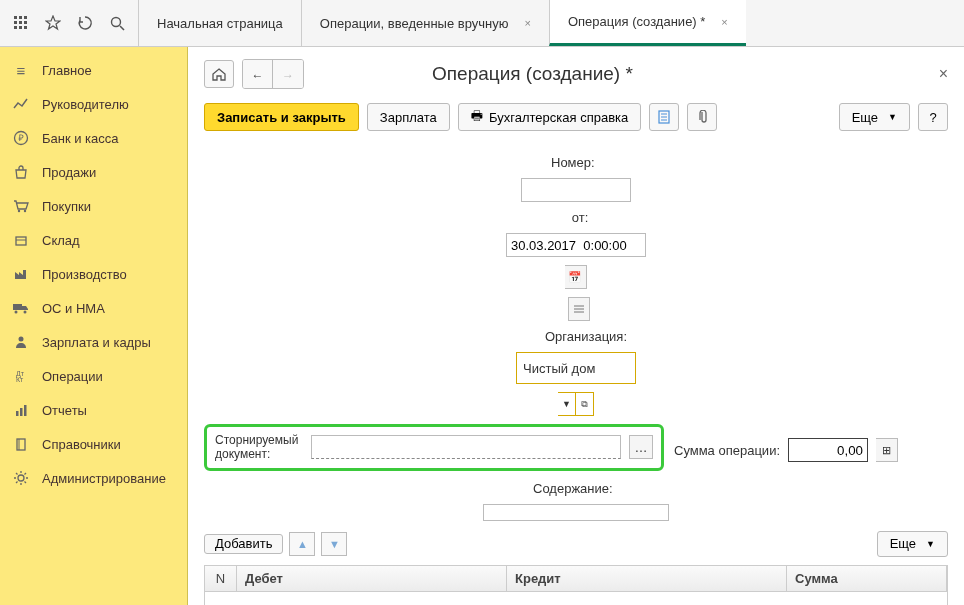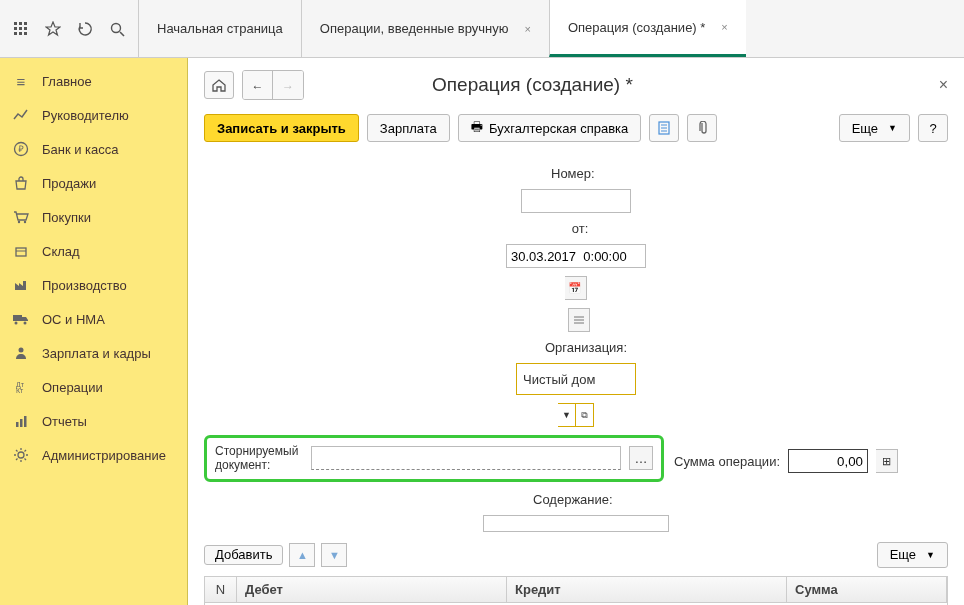--- a/index.html
+++ b/index.html
@@ -1,18 +1,18 @@
 <!DOCTYPE html>
 <html><head>
 <meta charset="utf-8">
 <style>
 * { box-sizing: border-box; margin: 0; padding: 0; font-family: Arial, sans-serif; }
 body { background: #e8e8e8; width: 964px; height: 605px; overflow: hidden; font-size: 13px; color: #333; }
 
-.topbar { display: flex; align-items: stretch; height: 58px; background: #f5f5f5; border-bottom: 1px solid #ccc; }
+.topbar { display: flex; align-items: stretch; height: 47px; background: #f5f5f5; border-bottom: 1px solid #ccc; }
 .topbar-icons { display: flex; align-items: center; padding: 0 6px; gap: 2px; }
 .tb-btn { width: 30px; height: 30px; display: flex; align-items: center; justify-content: center; cursor: pointer; color: #555; border-radius: 3px; }
 .tab { display: flex; align-items: center; padding: 0 18px; border-left: 1px solid #ccc; background: #f5f5f5; position: relative; cursor: pointer; font-size: 13px; }
 .tab.active { background: #fff; border-bottom: 3px solid #0a7c5a; }
 .tab-close { font-size: 11px; color: #888; margin-left: 16px; cursor: pointer; }
 
 .main { display: flex; height: calc(100% - 46px); }
 .sidebar { width: 188px; background: #fde97d; border-right: 1px solid #d0c050; overflow-y: auto; padding: 6px 0; }
 .side-item { display: flex; align-items: center; padding: 8px 12px; cursor: pointer; color: #433; gap: 12px; font-size: 13px; }
 .side-icon { width: 18px; height: 18px; display: flex; align-items: center; justify-content: center; color: #666; font-size: 15px; }
@@ -208,20 +208,29 @@
           <svg width="14" height="14">
             <rect x="2" y="8" width="2.5" height="5" fill="#666"></rect>
             <rect x="6" y="5" width="2.5" height="8" fill="#666"></rect>
             <rect x="10" y="2" width="2.5" height="11" fill="#666"></rect>
           </svg>
         </span>
         <span>Отчеты</span>
       </div>
     <div class="side-item">
         <span class="side-icon">
+          <svg width="14" height="14">
+            <rect x="3" y="2" width="8" height="11" fill="none" stroke="#666" stroke-width="1.3"></rect>
+            <line x1="5" y1="2" x2="5" y2="13" stroke="#666"></line>
+          </svg>
+        </span>
+        <span>Справочники</span>
+      </div>
+    <div class="side-item">
+        <span class="side-icon">
           <svg width="16" height="16">
             <circle cx="8" cy="8" r="3" fill="none" stroke="#666" stroke-width="1.3"></circle>
             <g stroke="#666" stroke-width="1.3">
               <line x1="8" y1="1" x2="8" y2="3"></line>
               <line x1="8" y1="13" x2="8" y2="15"></line>
               <line x1="1" y1="8" x2="3" y2="8"></line>
               <line x1="13" y1="8" x2="15" y2="8"></line>
               <line x1="3" y1="3" x2="4.5" y2="4.5"></line>
               <line x1="11.5" y1="11.5" x2="13" y2="13"></line>
               <line x1="3" y1="13" x2="4.5" y2="11.5"></line>

